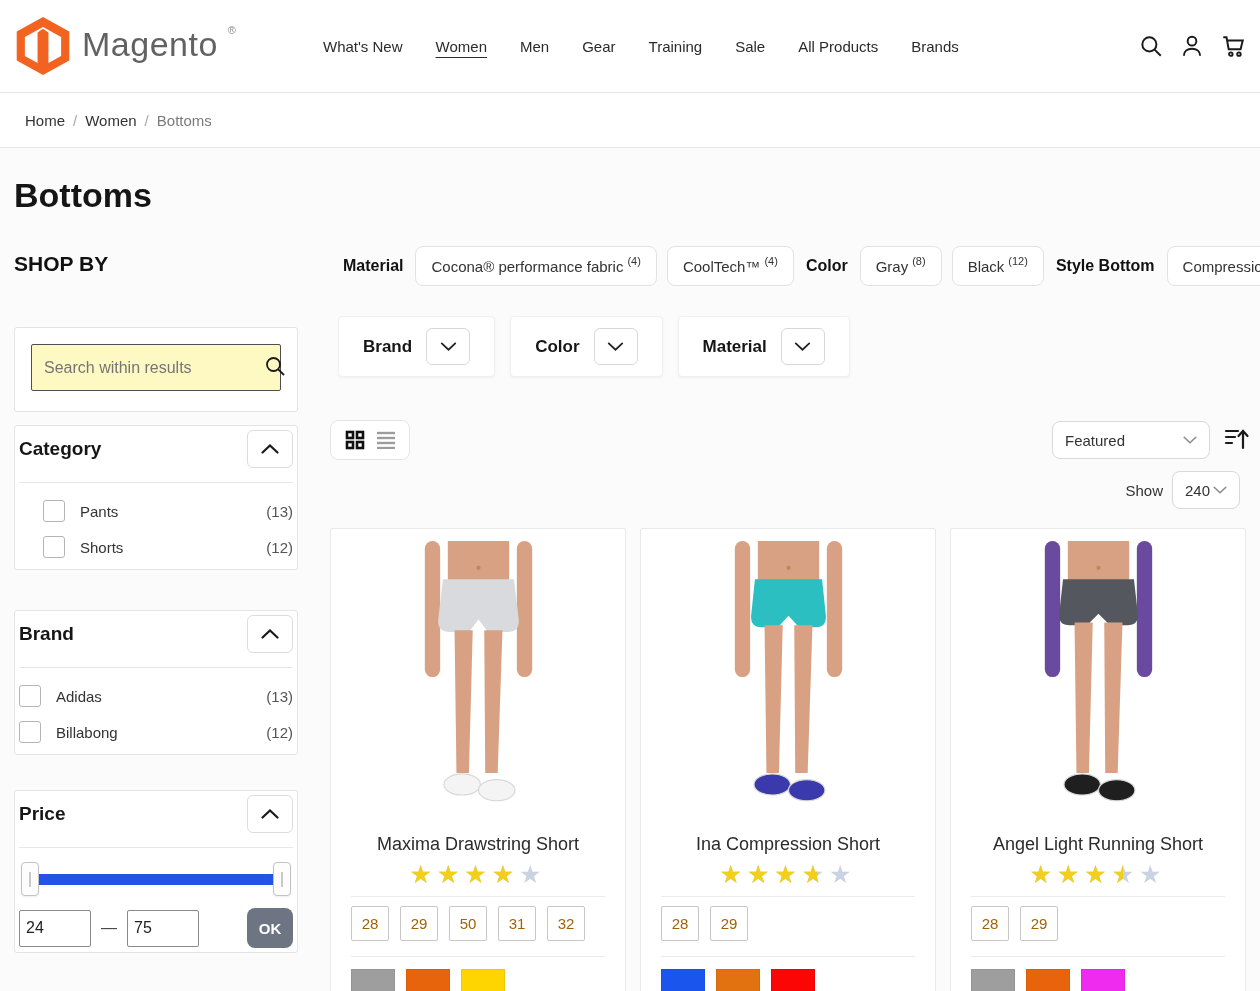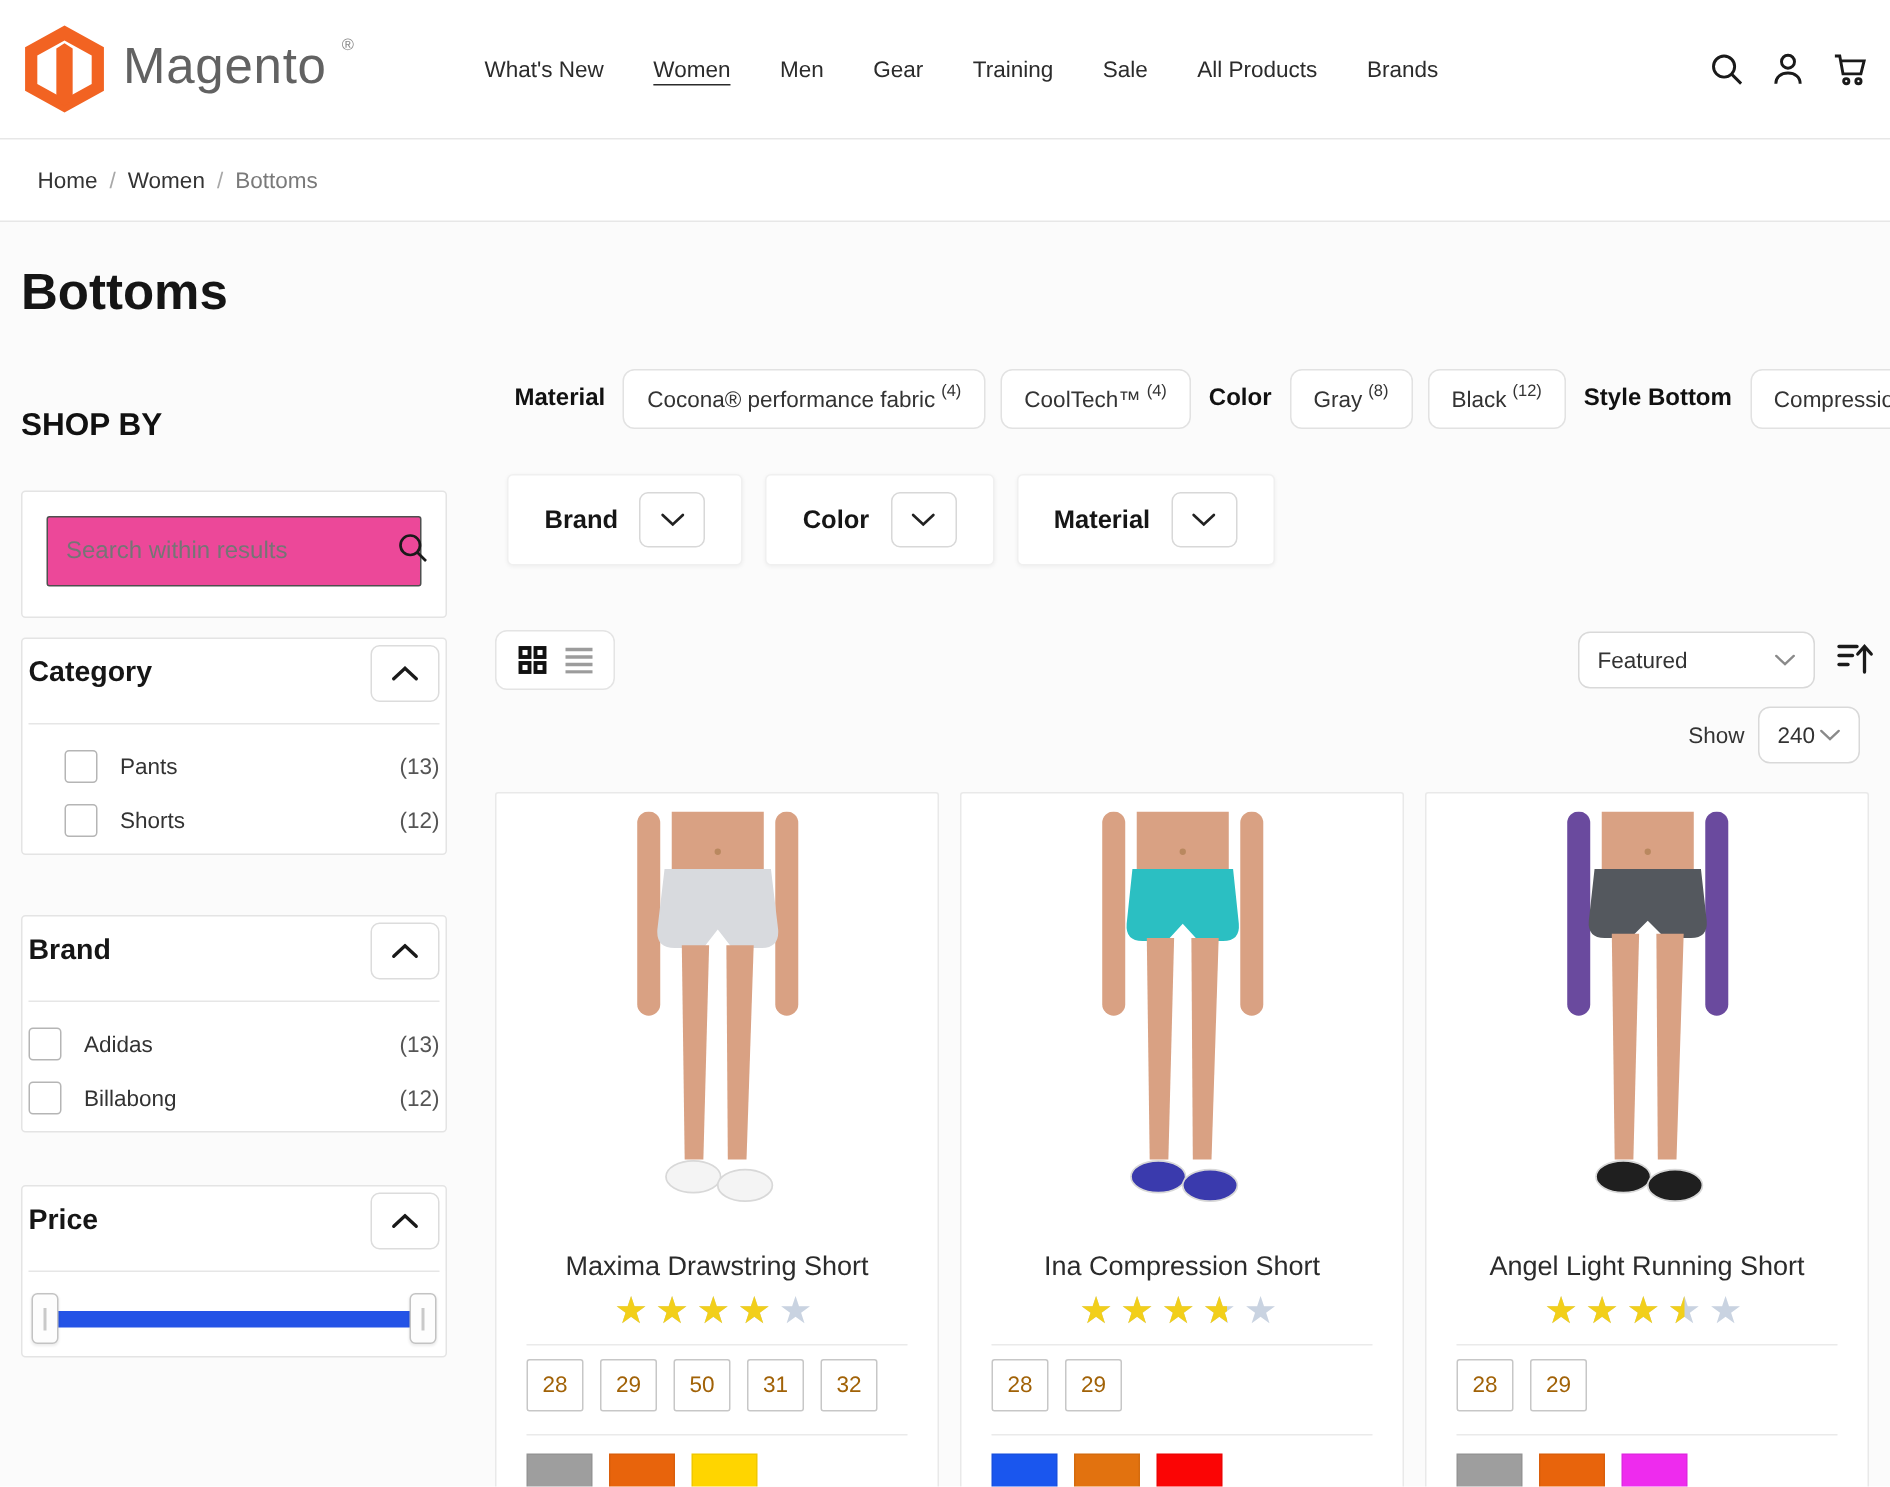--- a/index.html
+++ b/index.html
@@ -21,28 +21,28 @@
   
   .breadcrumb { height:56px; display:flex; align-items:center; gap:8px; padding-left:25px;
     border-top:1px solid #e7e7e7; border-bottom:1px solid #e7e7e7; background:#fff; font-size:15px; }
   .breadcrumb a { color:#333; text-decoration:none; cursor:pointer; }
   .breadcrumb .sep { color:#a8a8a8; }
   .breadcrumb .current { color:#7a7a7a; }
 
   
   .main { position:relative; width:1260px; height:843px; background:#fbfbfb; }
   .page-title { position:absolute; left:14px; top:28px; font-size:34px; font-weight:700; color:#151515; }
-  .shopby { position:absolute; left:14px; top:124px; font-size:21px; font-weight:600; color:#111; }
+  .shopby { position:absolute; left:14px; top:104px; font-size:21px; font-weight:600; color:#111; }
 
   .card { position:absolute; background:#fff; border:1px solid #e4e4e4; border-radius:3px; }
 
   
   .search-card { left:14px; top:179px; width:284px; height:85px; padding:16px; }
   .side-search { position:relative; width:100%; height:47px; border:1px solid #4f4f4f; border-radius:2px;
-    background:#ec4899; display:flex; align-items:center; }
+    background:#fef9c3; display:flex; align-items:center; }
   .side-search input { border:none; outline:none; flex:1; font-size:16px; color:#333; padding:0 12px;
     font-family:"Liberation Sans", sans-serif; background:transparent; }
   .side-search input::placeholder { color:#757575; }
   .side-search .mag { margin-right:10px; }
 
   
   .section { padding:4px; }
   .section-head { display:flex; align-items:center; justify-content:space-between; }
   .section-title { font-size:19px; font-weight:600; color:#161616; }
   .collapse-btn { width:46px; height:38px; background:#fff; border:1px solid #dcdcdc; border-radius:6px;
@@ -239,20 +239,26 @@
             <polyline points="1.5,8.5 9,1.5 16.5,8.5"></polyline>
           </svg>
         </span>
       </div>
       <hr>
       <div class="slider">
         <div class="slider-track" style="background-color: rgb(36, 83, 230);"></div>
         <div class="slider-handle left"></div>
         <div class="slider-handle right"></div>
       </div>
+      <div class="price-row">
+        <input class="price-input" type="text" value="24" style="">
+        <span class="price-dash">—</span>
+        <input class="price-input" type="text" value="75" style="">
+        <button class="ok-btn">OK</button>
+      </div>
     </div>
 
     <div class="chips-row">
       <span class="chip-label">Material</span>
       <span class="chip">
         <span>Cocona® performance fabric</span>
         <span class="chip-count">(4)</span>
       </span>
       <span class="chip">
         <span>CoolTech™</span>

